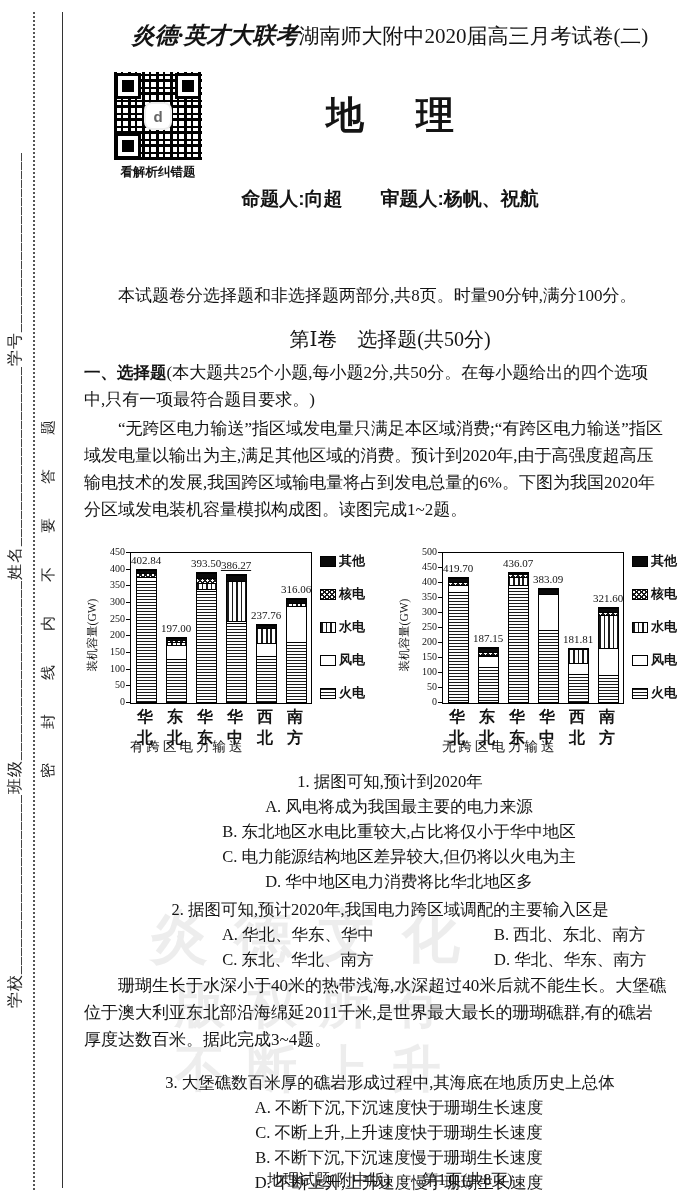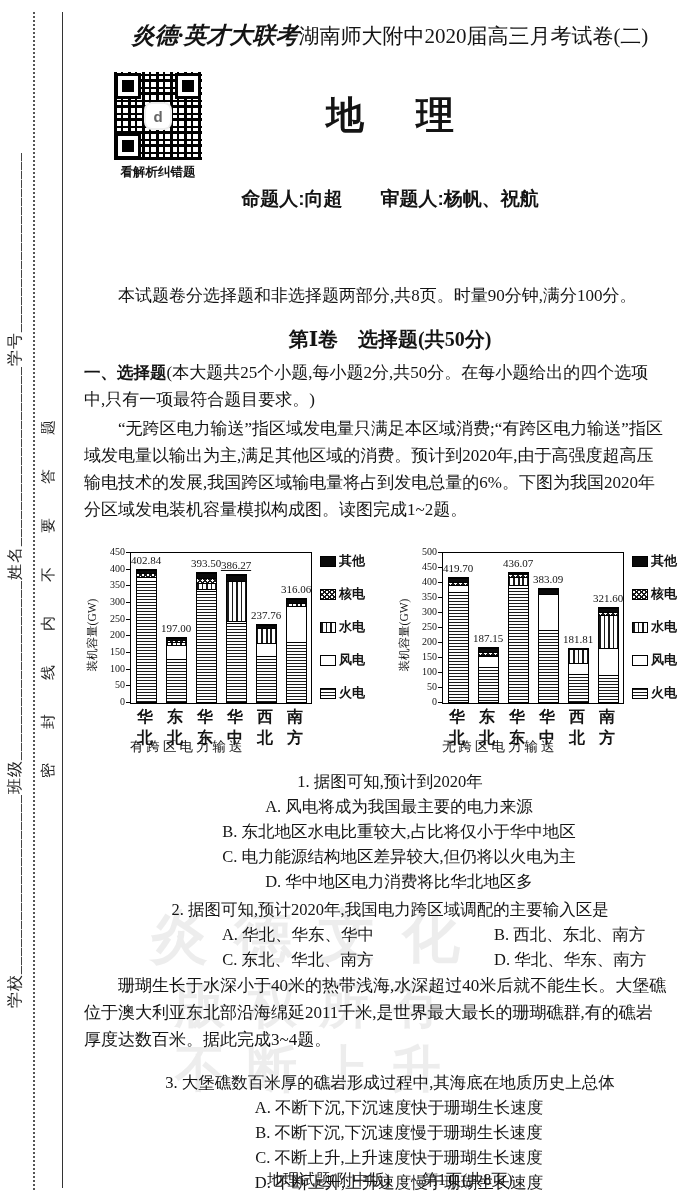--- a/index.html
+++ b/index.html
@@ -40,21 +40,21 @@
       font-weight:bold;font-size:15px;color:#666;font-family:"Liberation Sans",sans-serif;}
   .qr-caption{font-size:12.5px;margin-top:4px;font-weight:600;white-space:nowrap;}
   .subject{position:absolute;top:74px;width:100%;text-align:center;font-size:38px;font-weight:bold;
       letter-spacing:52px;padding-left:52px;box-sizing:border-box;}
   .authors{position:absolute;top:170px;width:100%;text-align:center;font-size:19px;font-weight:bold;
       font-family:"Liberation Sans","DejaVu Sans",sans-serif;}
   .score-line{position:absolute;top:214px;right:34px;font-size:18px;font-weight:600;}
   .score-blank{display:inline-block;width:106px;border-bottom:1.5px solid #000;height:14px;}
 
   .p-intro{margin:14px 0 0;font-size:17px;line-height:28px;text-indent:2em;padding-right:28px;}
-  .section-title{margin-top:16px;text-align:center;font-size:20px;font-weight:bold;}
+  .section-title{margin-top:16px;text-align:center;font-size:20px;font-weight:normal;}
   .mc-para{margin-top:6px;font-size:17px;line-height:27px;padding-right:28px;}
   .mc-para .lead{font-weight:bold;font-family:"Liberation Sans","DejaVu Sans",sans-serif;font-size:16.5px;}
   .passage{margin-top:2px;font-size:17px;line-height:27px;text-indent:2em;padding-right:28px;}
 
   
   .charts-row{display:flex;gap:14px;margin:8px 0 0 0;}
   .chart{display:flex;width:298px;height:226px;position:relative;}
   .ylab{width:15px;position:relative;}
   .ylab span{position:absolute;left:50%;top:42%;transform:translate(-50%,-50%) rotate(-90deg);
       white-space:nowrap;font-size:11.5px;}
@@ -388,20 +388,20 @@
       <div class="q-opt opt1">C. 东北、华北、南方</div>
       <div class="q-opt">D. 华北、华东、南方</div>
     </div>
   </div>
 
   <p class="passage" style="margin-top:0;">珊瑚生长于水深小于40米的热带浅海,水深超过40米后就不能生长。大堡礁位于澳大利亚东北部沿海绵延2011千米,是世界最大最长的珊瑚礁群,有的礁岩厚度达数百米。据此完成3~4题。</p>
 
   <div class="q">
     <div class="q-stem">3. 大堡礁数百米厚的礁岩形成过程中,其海底在地质历史上总体</div>
     <div class="q-opt">A. 不断下沉,下沉速度快于珊瑚生长速度</div>
+    <div class="q-opt">C. 不断上升,上升速度快于珊瑚生长速度</div>
     <div class="q-opt">B. 不断下沉,下沉速度慢于珊瑚生长速度</div>
-    <div class="q-opt">C. 不断上升,上升速度快于珊瑚生长速度</div>
     <div class="q-opt">D. 不断上升,上升速度慢于珊瑚生长速度</div>
   </div>
 
 </div>
 
 <div class="footer">地理试题(附中版)　　第1页(共8页)</div>
 
 </body></html>

